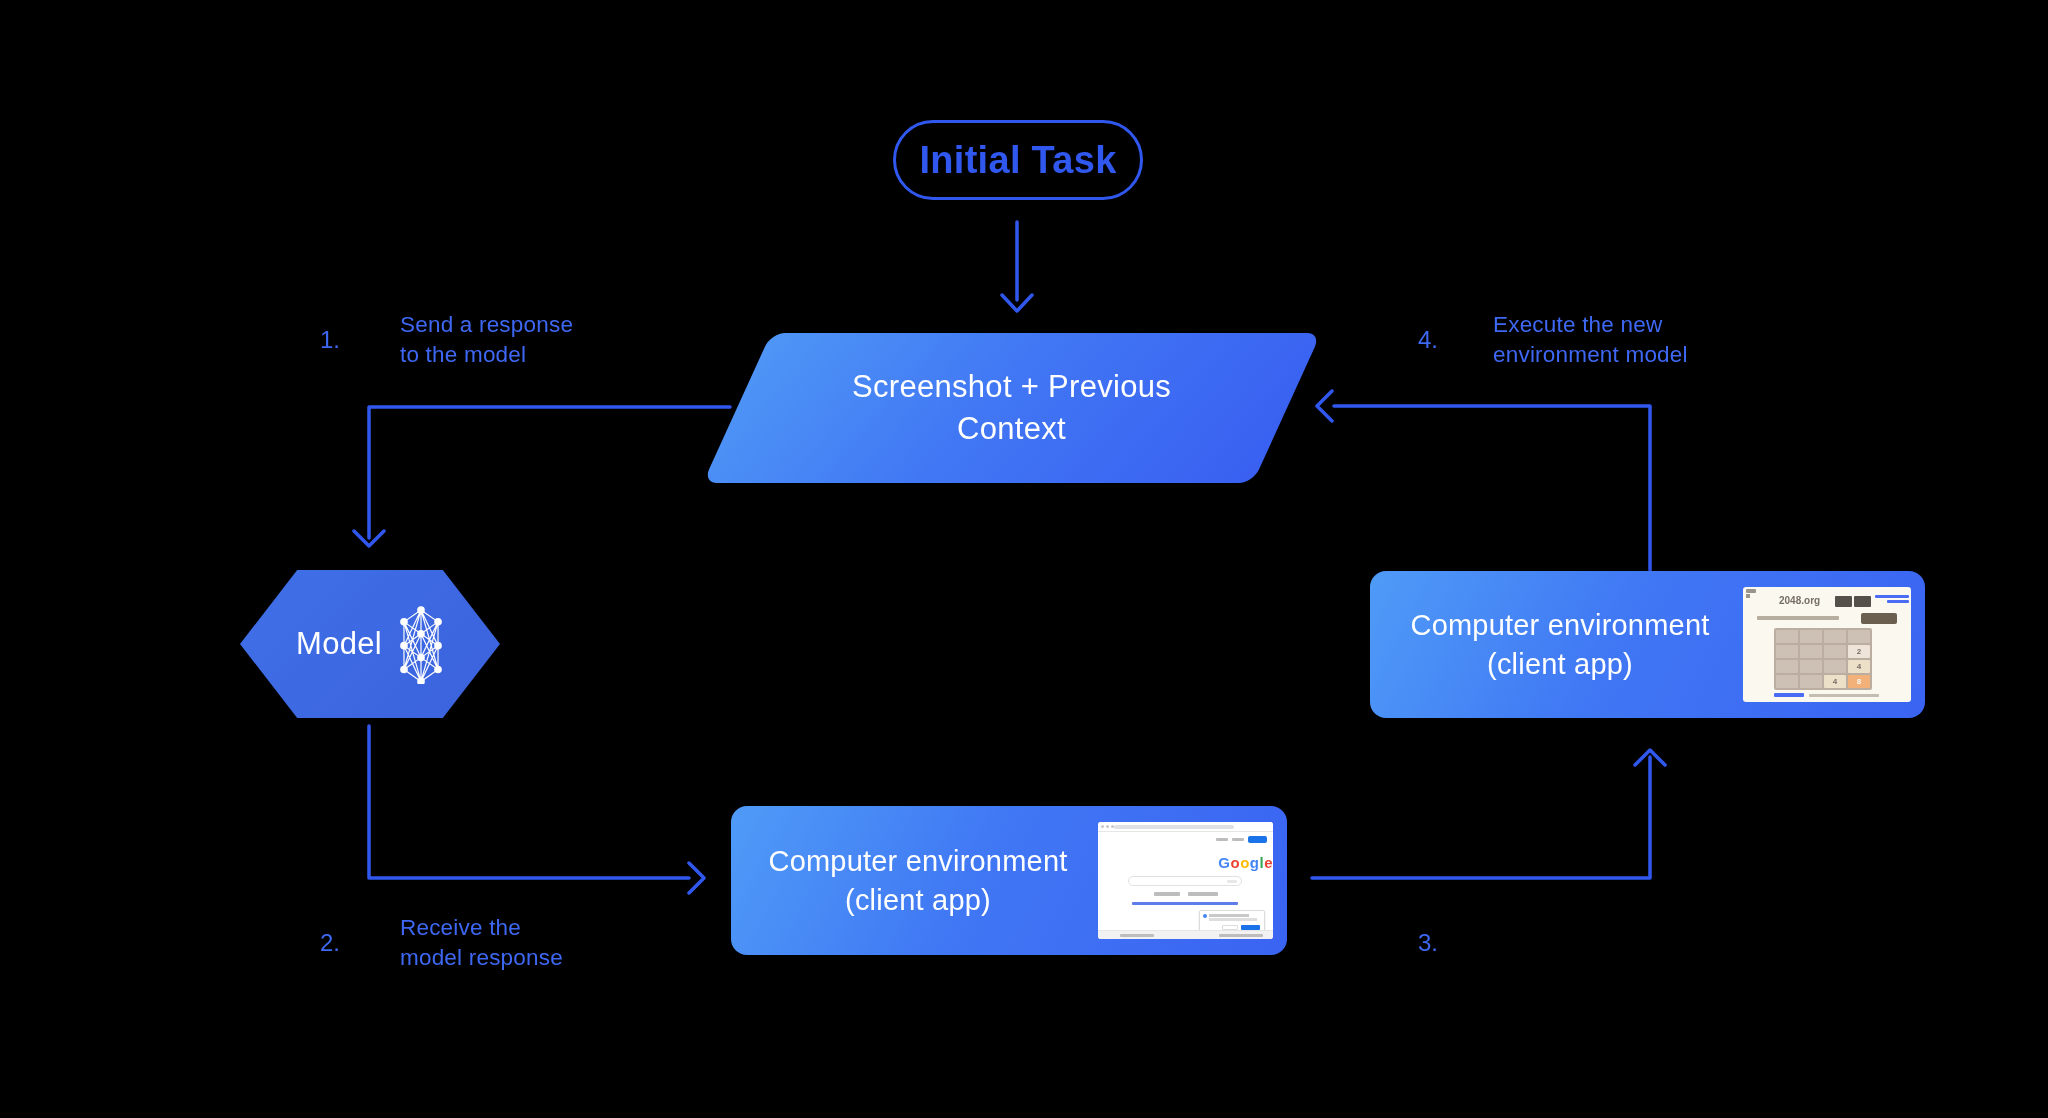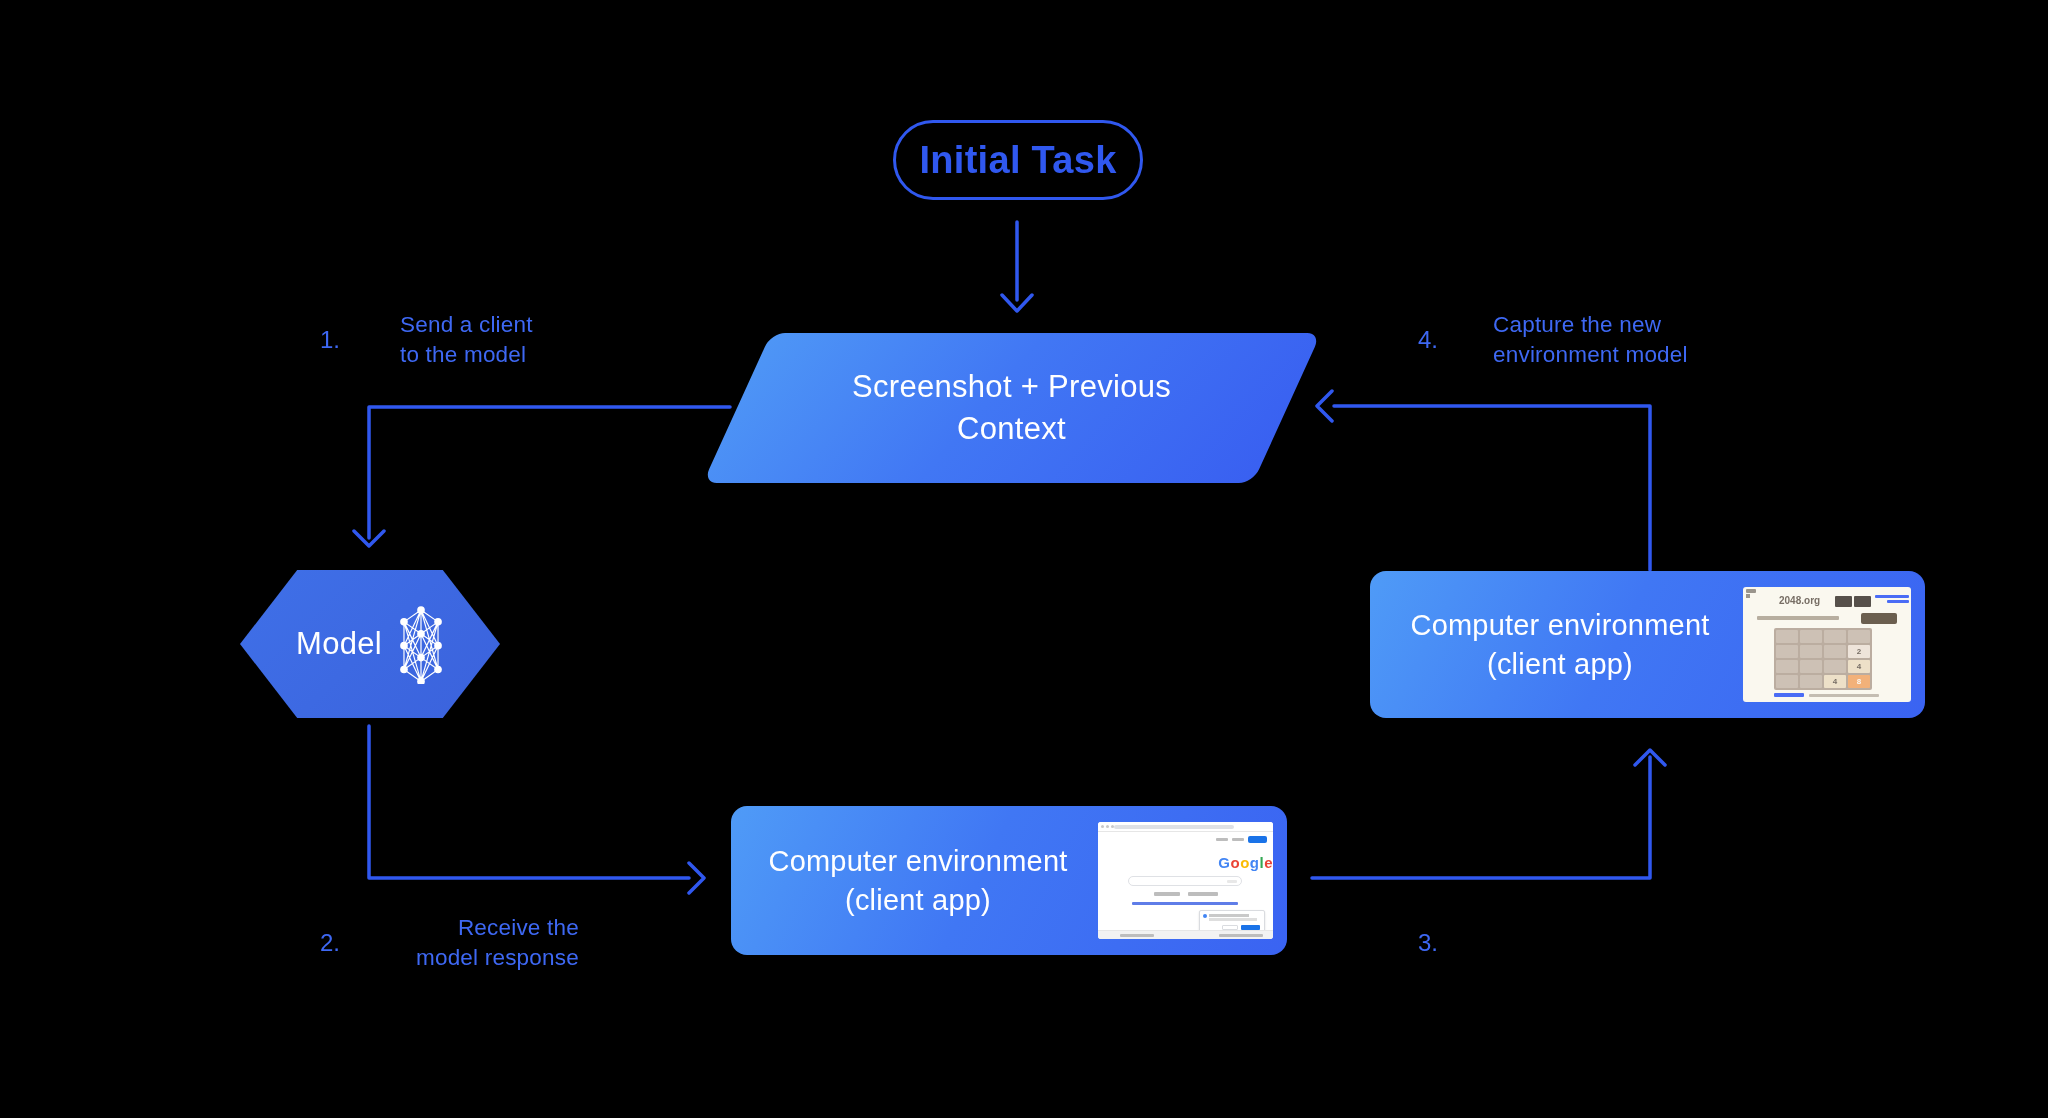--- a/index.html
+++ b/index.html
@@ -65,21 +65,21 @@
   .step-number{
     position:absolute;color:var(--label-blue,#3E68F3);
     font-size:24px;font-weight:500;
   }
   .step-text{
     position:absolute;color:var(--label-blue,#3E68F3);
     font-size:22.5px;line-height:30px;font-weight:500;letter-spacing:.2px;
   }
   .step-text span{display:block;}
   .n1{left:320px;top:326px;} .t1{left:400px;top:310px;}
-  .n2{left:320px;top:929px;} .t2{left:416px;top:913px;text-align:right;}
+  .n2{left:320px;top:929px;} .t2{left:400px;top:913px;}
   .n3{left:1418px;top:929px;} .t3{left:1493px;top:913px;}
   .n4{left:1418px;top:326px;} .t4{left:1493px;top:310px;}
 
   
   .thumb{position:relative;background:#fff;border-radius:3px;overflow:hidden;flex:none;filter:blur(.4px);}
 
   
   .thumb-2048{width:168px;height:115px;margin-right:14px;background:#FAF8EF;}
   .t-corner{position:absolute;left:3px;top:2px;width:10px;height:4px;background:#9a958c;border-radius:1px;}
   .t-corner:after{content:"";position:absolute;left:0;top:5px;width:4px;height:4px;background:#9a958c;}
@@ -268,31 +268,31 @@
       </div>
       <div class="g-footer">
           <i class="f1"></i>
           <i class="f2"></i>
         </div>
     </div>
   </div>
 
   <span class="step-number n1">1.</span>
   <div class="step-text t1">
-    <span>Send a client</span>
+    <span>Send a response</span>
     <span>to the model</span>
   </div>
 
   <span class="step-number n2">2.</span>
   <div class="step-text t2">
     <span>Receive the</span>
     <span>model response</span>
   </div>
 
   <span class="step-number n3">3.</span>
 
   <span class="step-number n4">4.</span>
   <div class="step-text t4">
-    <span>Capture the new</span>
+    <span>Execute the new</span>
     <span>environment model</span>
   </div>
 
 </div>
 
 </body></html>

